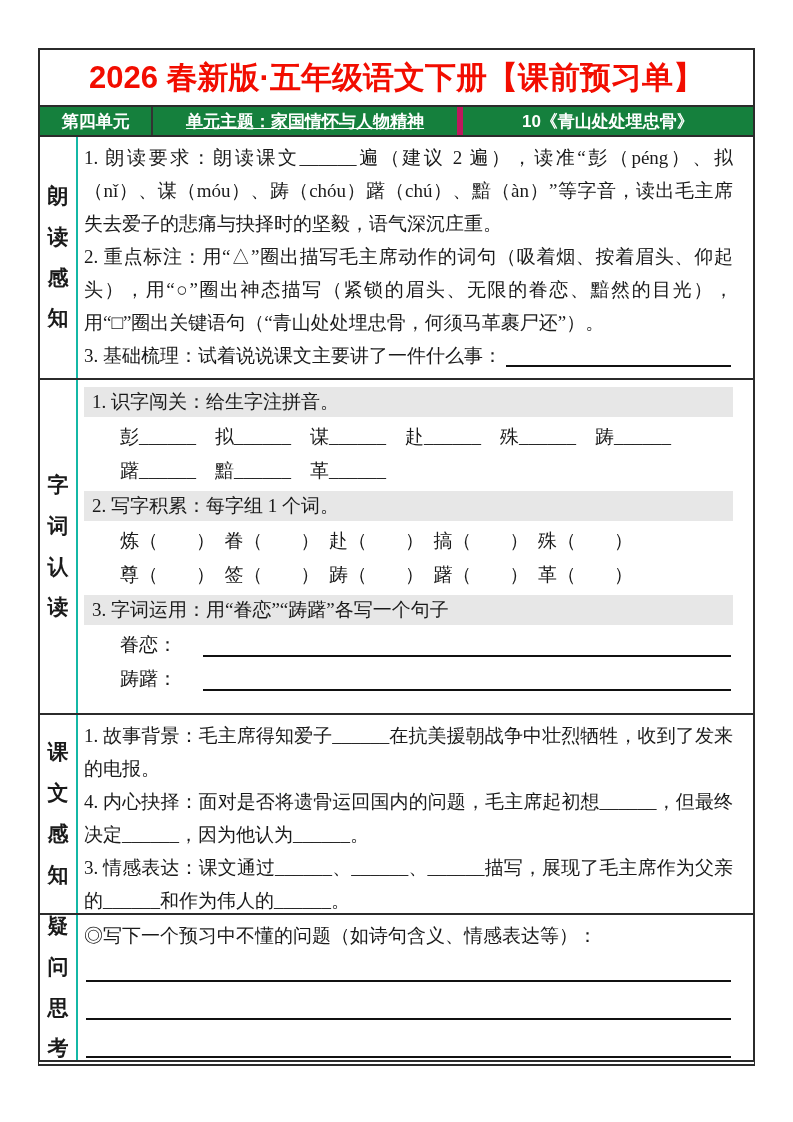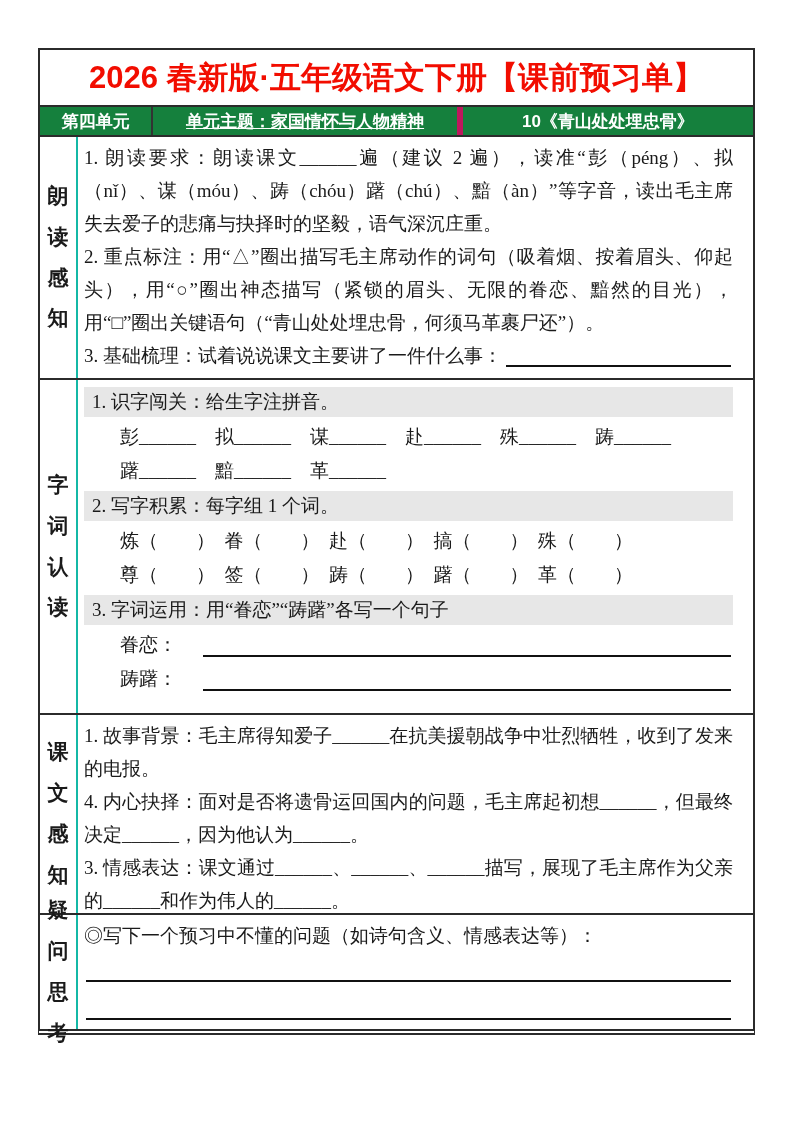--- a/index.html
+++ b/index.html
@@ -30,21 +30,21 @@
   .unit-cell { display: flex; align-items: center; justify-content: center; overflow: hidden; }
   .unit-cell.c1 { width: 15.9%; border-right: 2px solid #333; }
   .unit-cell.c2 { width: 43.4%; border-right: 6px solid #be185d; text-decoration: underline; }
   .unit-cell.c3 { width: 40.7%; }
 
   .section { display: flex; border-bottom: 2px solid #2b2b2b; }
   .section:last-child { border-bottom: none; }
   .sec-reading  { height: 243px; }
   .sec-words    { height: 335px; }
   .sec-text     { height: 200px; }
-  .sec-question { height: 114px; }
+  .sec-question { height: 145px; }
 
   .label-cell {
     width: 38px; flex: 0 0 38px;
     border-right: 2px solid #14b8a6;
     display: flex; align-items: center; justify-content: center;
   }
   .label-text {
     width: 23px; text-align: center; word-break: break-all;
     font-family: "Liberation Sans", sans-serif;
     font-weight: bold; font-size: 21px; line-height: 1.95;

